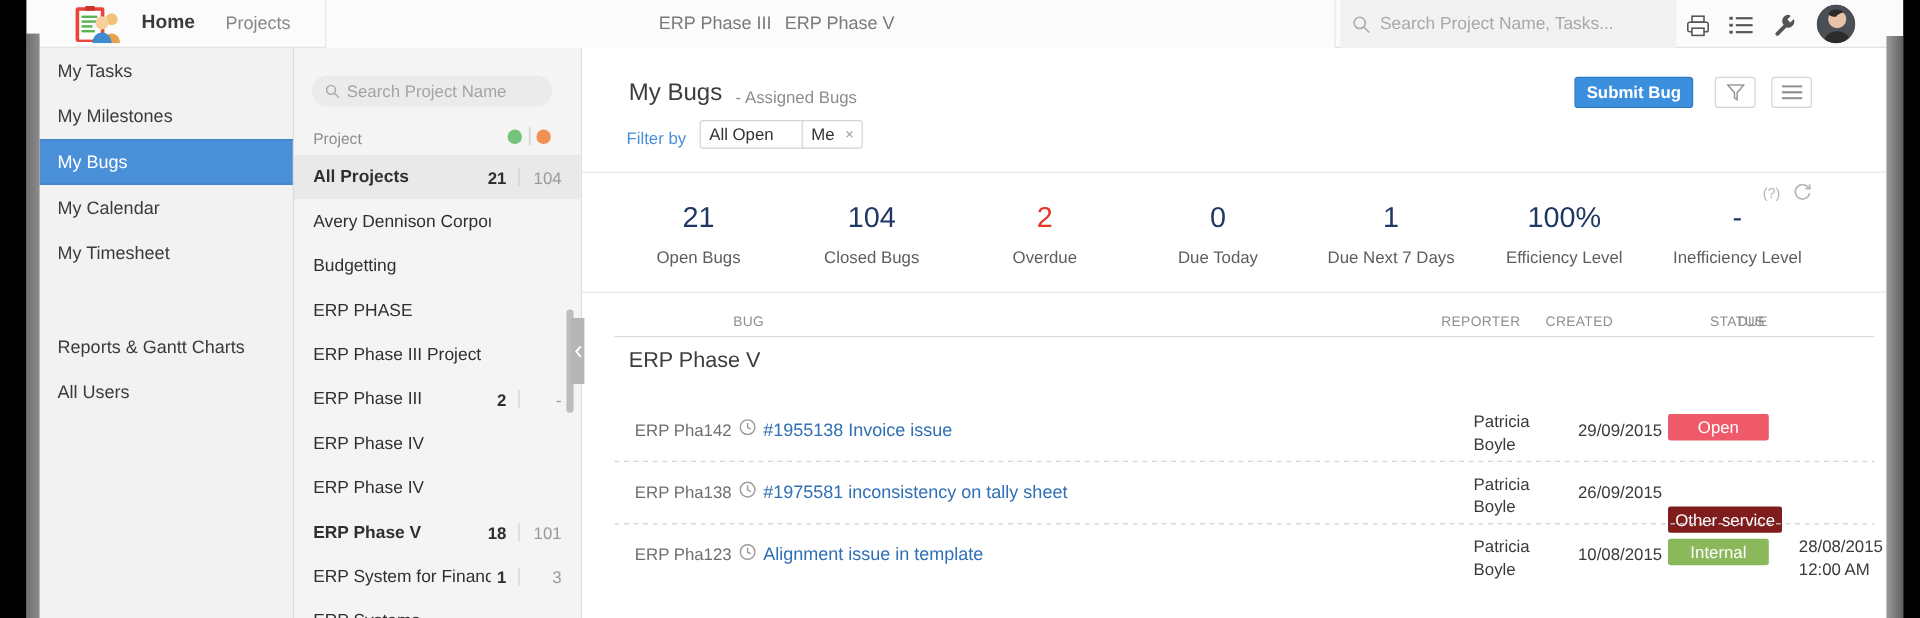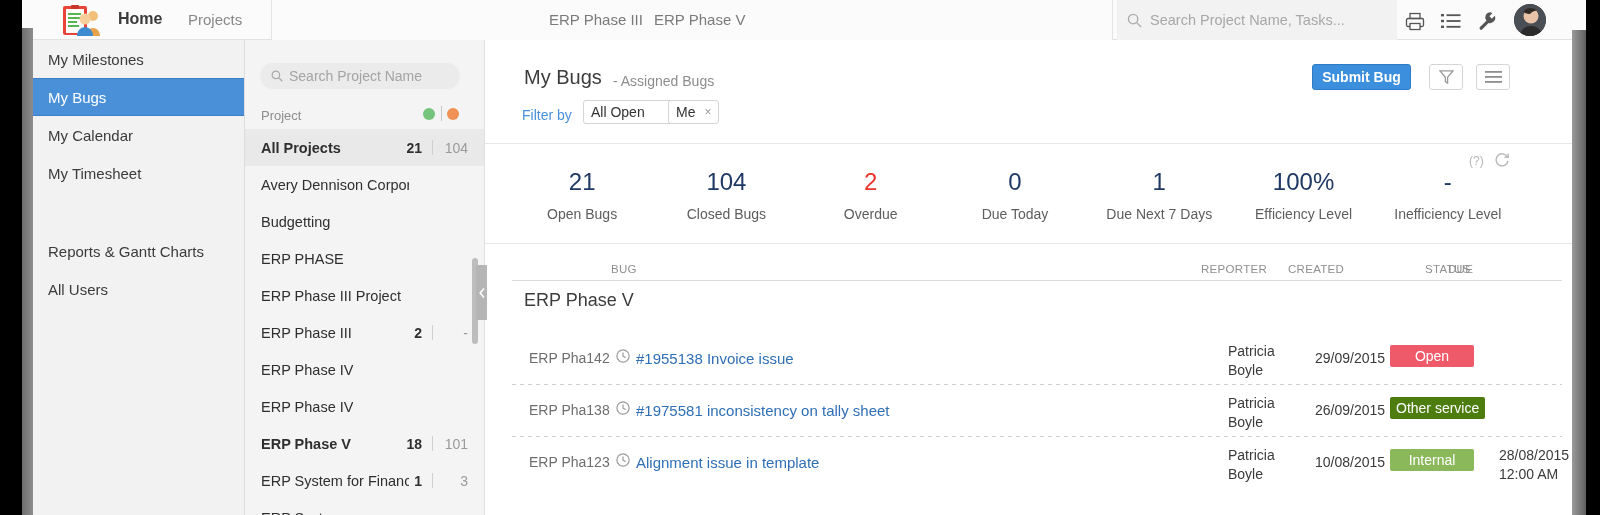--- a/index.html
+++ b/index.html
@@ -223,20 +223,23 @@
         <circle cx="16" cy="16" r="16" fill="#4a4f55"></circle>
         <circle cx="17" cy="12" r="7.5" fill="#e8c3a8"></circle>
         <path d="M6 32c0-6 5-10 11-10s11 4 11 10z" fill="#2b2b2b"></path>
         <path d="M9.5 8c1.5-4.5 10-5.5 13-1.5-3 .5-5 1.5-6.5 3.5-2 .3-4.5-.5-6.5-2z" fill="#2e2a26"></path>
       </svg>
     </div>
   </div>
 
   <div class="sidebar" id="sidebar">
       <div class="side-item">
+        <span>My Tasks</span>
+      </div>
+      <div class="side-item">
         <span>My Milestones</span>
       </div>
       <div class="side-item sel">
         <span>My Bugs</span>
       </div>
       <div class="side-item">
         <span>My Calendar</span>
       </div>
       <div class="side-item">
         <span>My Timesheet</span>
@@ -416,21 +419,21 @@
           <div class="brow" style="top: 140px;">
             <div class="dashes"></div>
             <div class="bkey">ERP Pha138</div>
             <div class="clock"><svg width="14" height="14" viewBox="0 0 14 14">
                 <circle cx="7" cy="7" r="6.1" fill="none" stroke="#9a9a9a" stroke-width="1.2"></circle>
                 <path d="M7 3.4V7.2L9.6 8.6" fill="none" stroke="#9a9a9a" stroke-width="1.2"></path>
               </svg></div>
             <a class="btitle" href="#" style="text-decoration: none;">#1975581 inconsistency on tally sheet</a>
             <div class="brep">Patricia Boyle</div>
             <div class="bcre">26/09/2015</div>
-            <div class="badge" style="background: #4d7c0f;">Other service</div>
+            <div class="badge" style="background: #7f1d1d; margin-top: 25px;">Other service</div>
           </div>
           <div class="brow" style="top: 192px;">
             <div class="dashes"></div>
             <div class="bkey">ERP Pha123</div>
             <div class="clock"><svg width="14" height="14" viewBox="0 0 14 14">
                 <circle cx="7" cy="7" r="6.1" fill="none" stroke="#9a9a9a" stroke-width="1.2"></circle>
                 <path d="M7 3.4V7.2L9.6 8.6" fill="none" stroke="#9a9a9a" stroke-width="1.2"></path>
               </svg></div>
             <a class="btitle" href="#" style="text-decoration: none;">Alignment issue in template</a>
             <div class="brep">Patricia Boyle</div>

